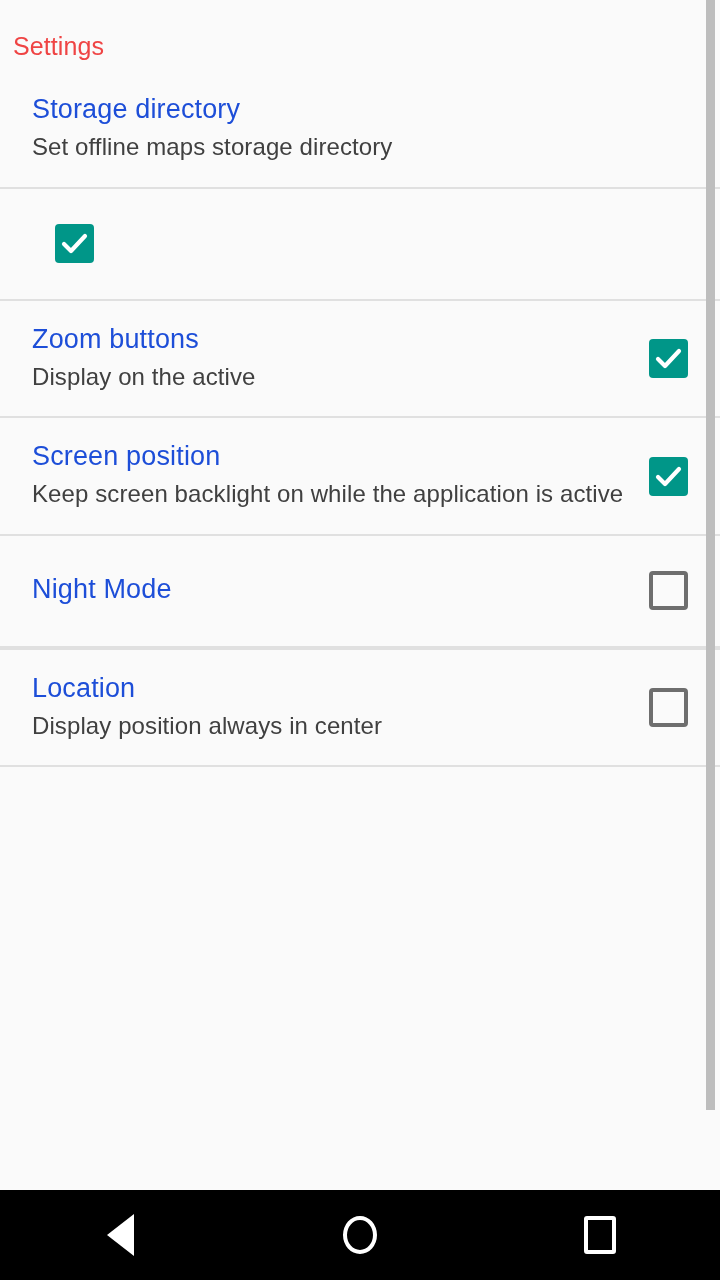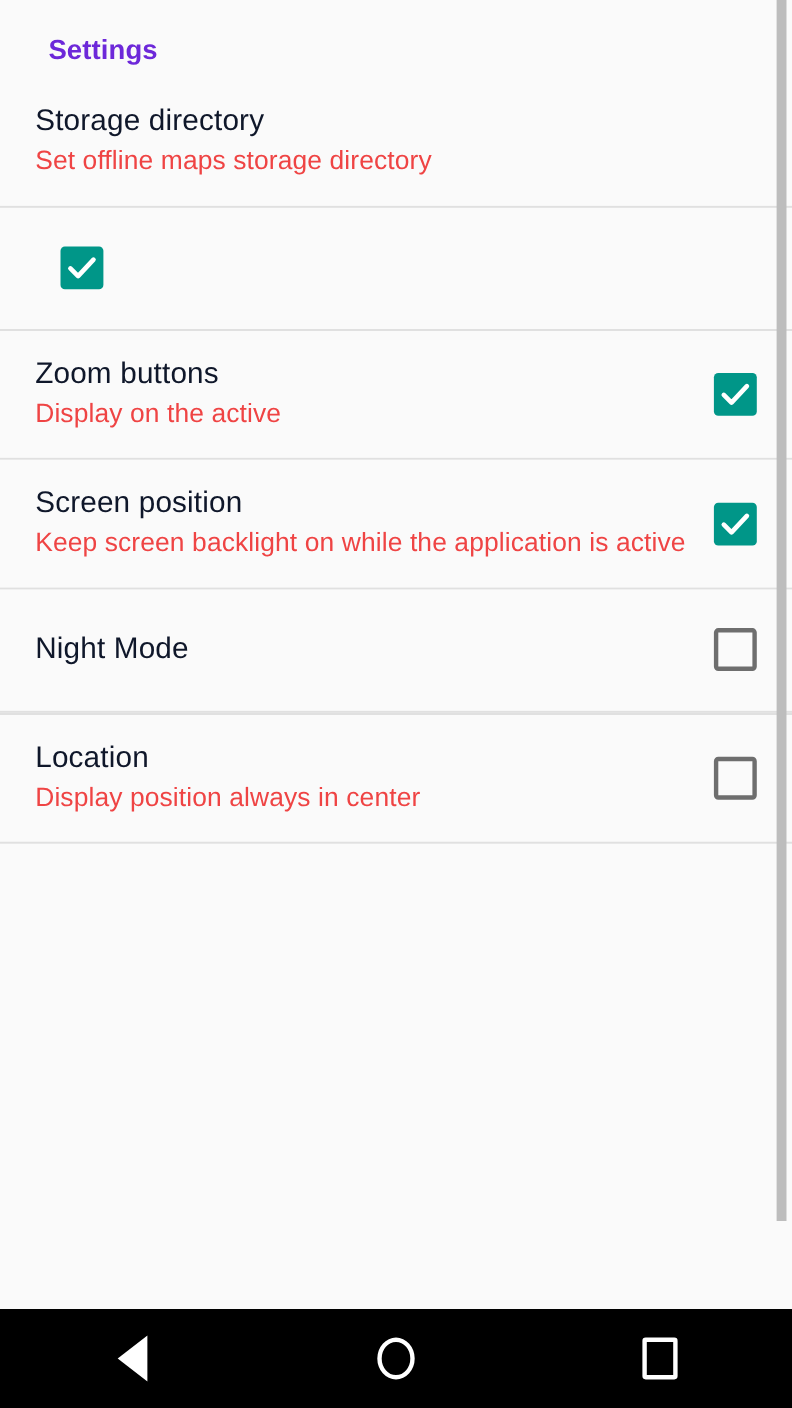--- a/index.html
+++ b/index.html
@@ -26,24 +26,24 @@
     position: absolute;
     left: 0;
     top: 0;
     width: 720px;
     height: 1190px;
     overflow: hidden;
     background: #fafafa;
   }
 
   .section-header {
-    padding: 32px 32px 10px 44px;
-    color: #6d28d9;
+    padding: 32px 32px 10px 13px;
+    color: #ef4444;
     font-size: 25px;
-    font-weight: bold;
+    font-weight: normal;
     letter-spacing: 0.1px;
   }
 
   .pref-row {
     position: relative;
     display: flex;
     align-items: center;
     width: 720px;
     padding: 0 32px 0 32px;
     background: #fafafa;
@@ -51,28 +51,28 @@
   }
 
   .pref-text {
     flex: 1 1 auto;
     padding: 22px 0 24px 0;
     min-width: 0;
   }
 
   .pref-title {
     font-size: 27px;
-    color: #0f172a;
+    color: #1d4ed8;
     line-height: 1.22;
     letter-spacing: 0.15px;
   }
 
   .pref-summary {
     font-size: 24px;
-    color: #ef4444;
+    color: #404040;
     line-height: 1.32;
     margin-top: 5px;
     letter-spacing: 0.1px;
   }
 
   .pref-summary:empty { display: none; }
 
   .pref-widget {
     flex: 0 0 auto;
     width: 62px;

